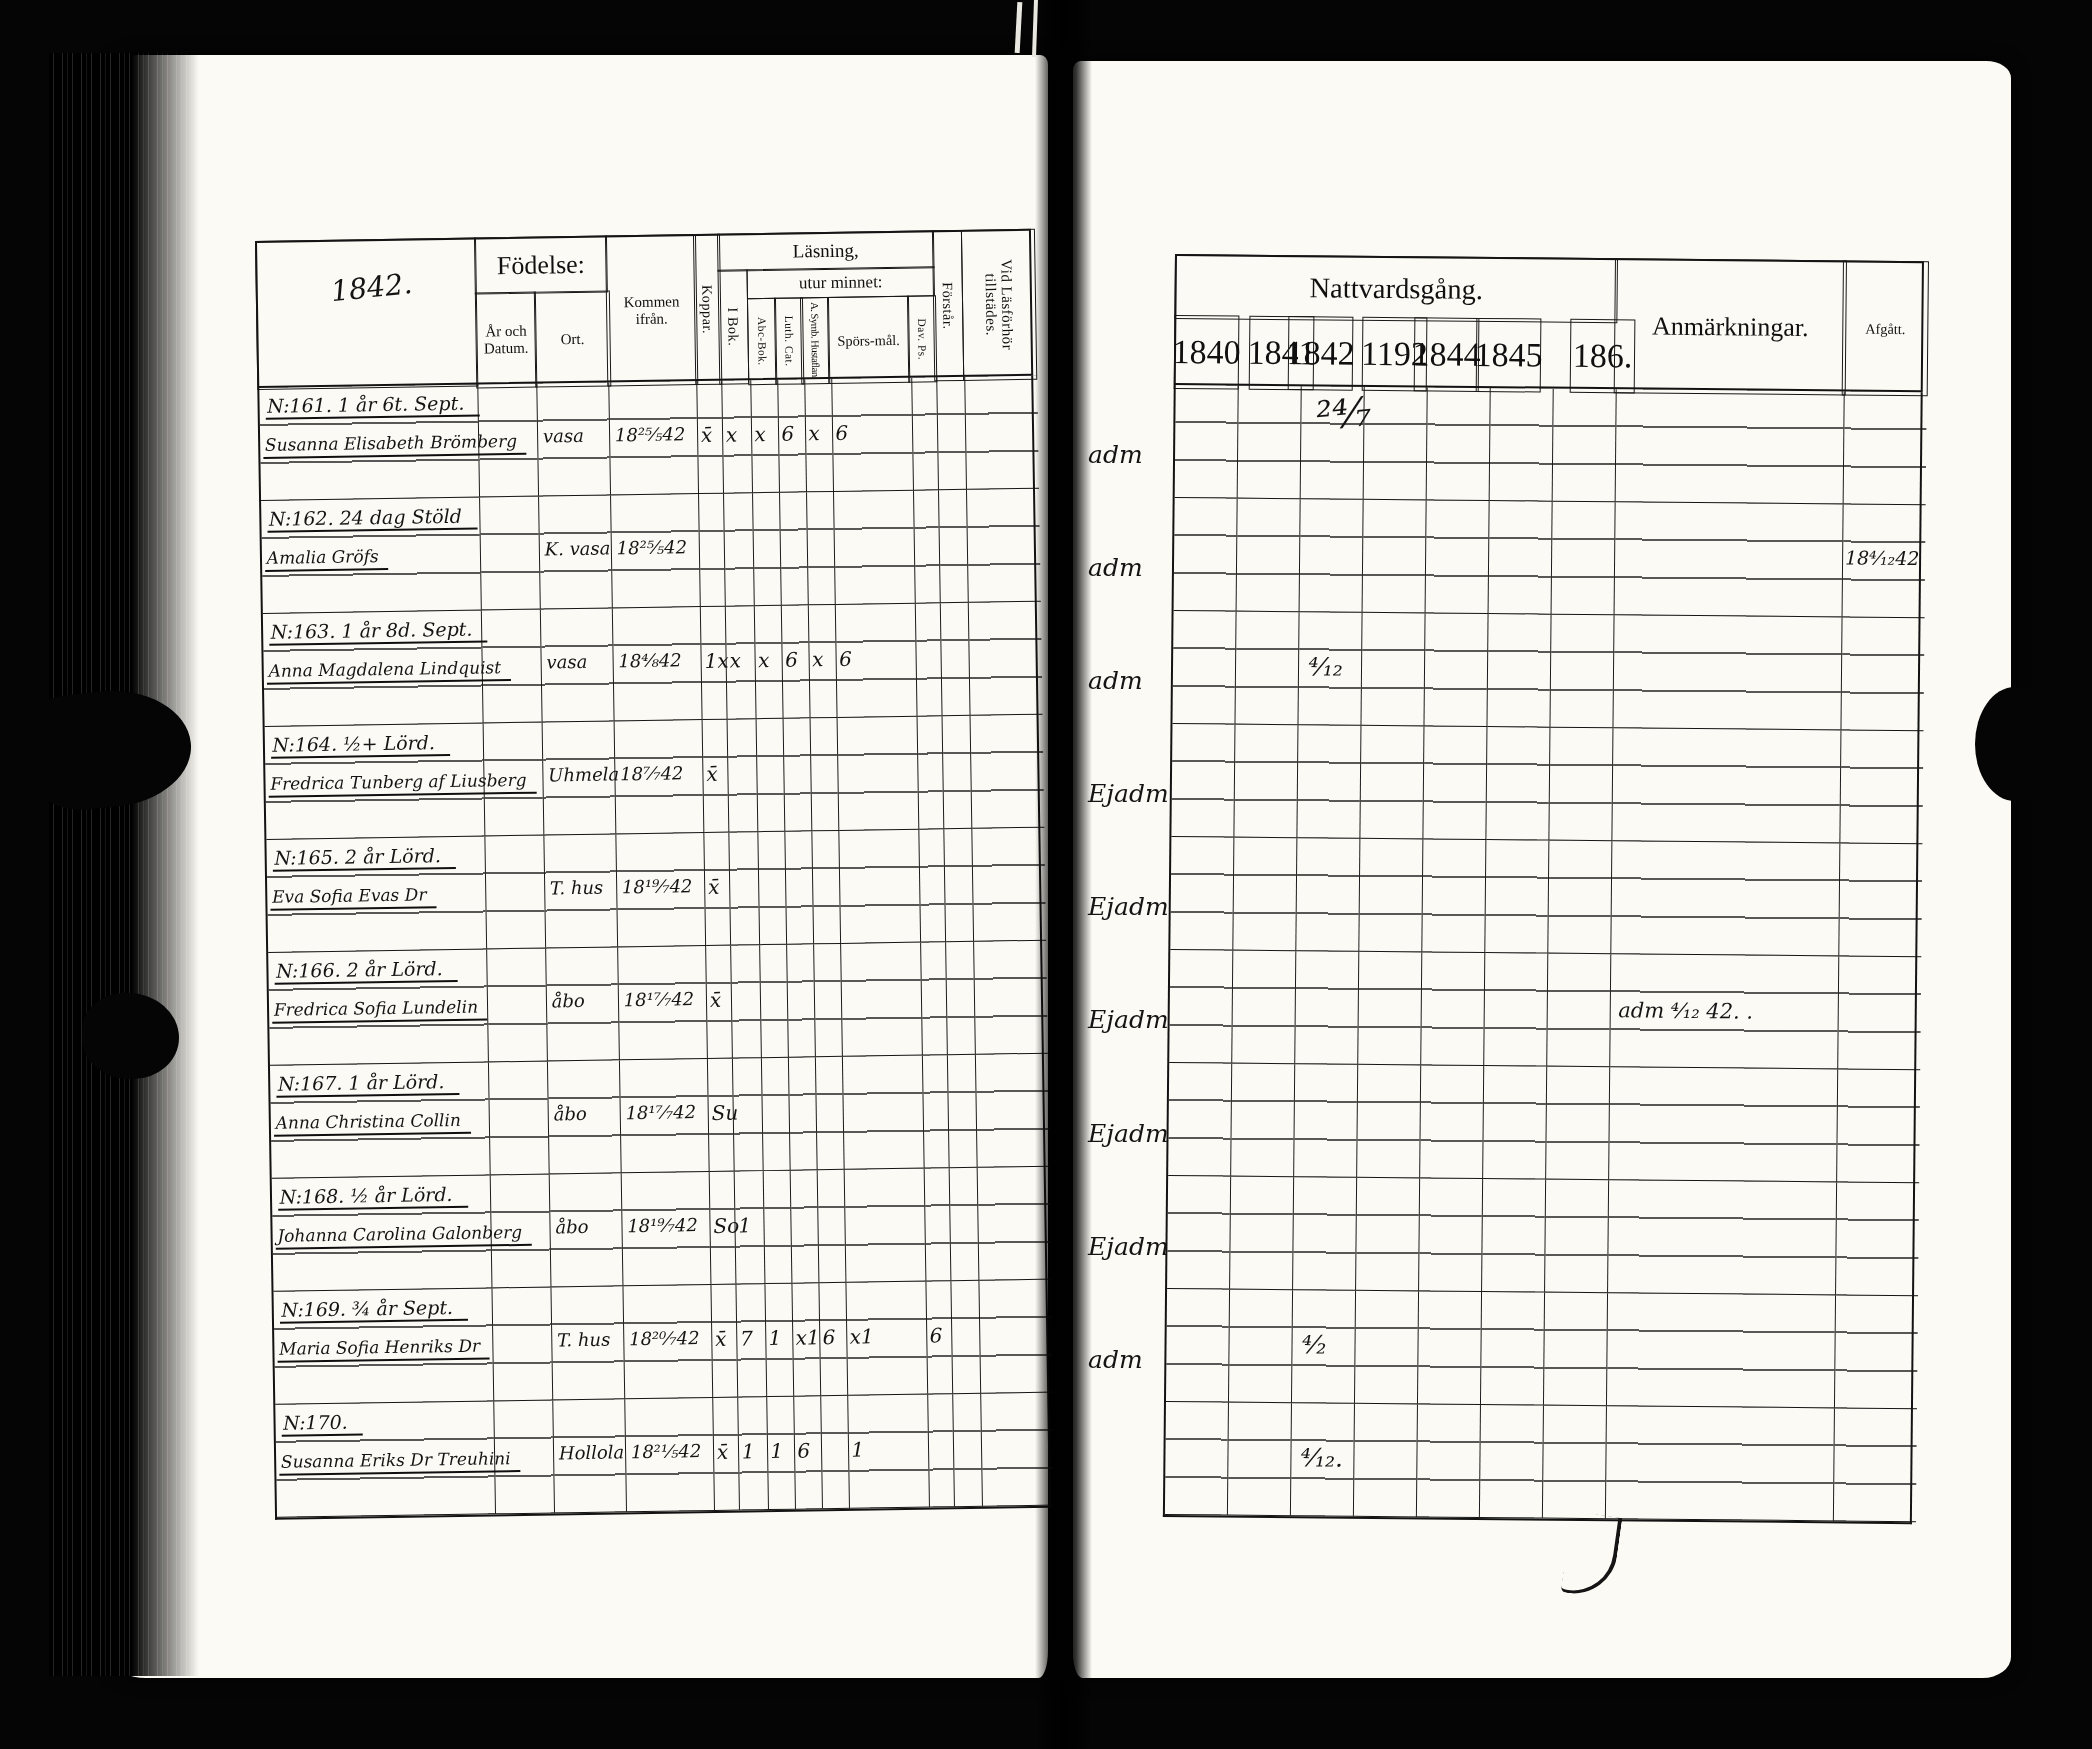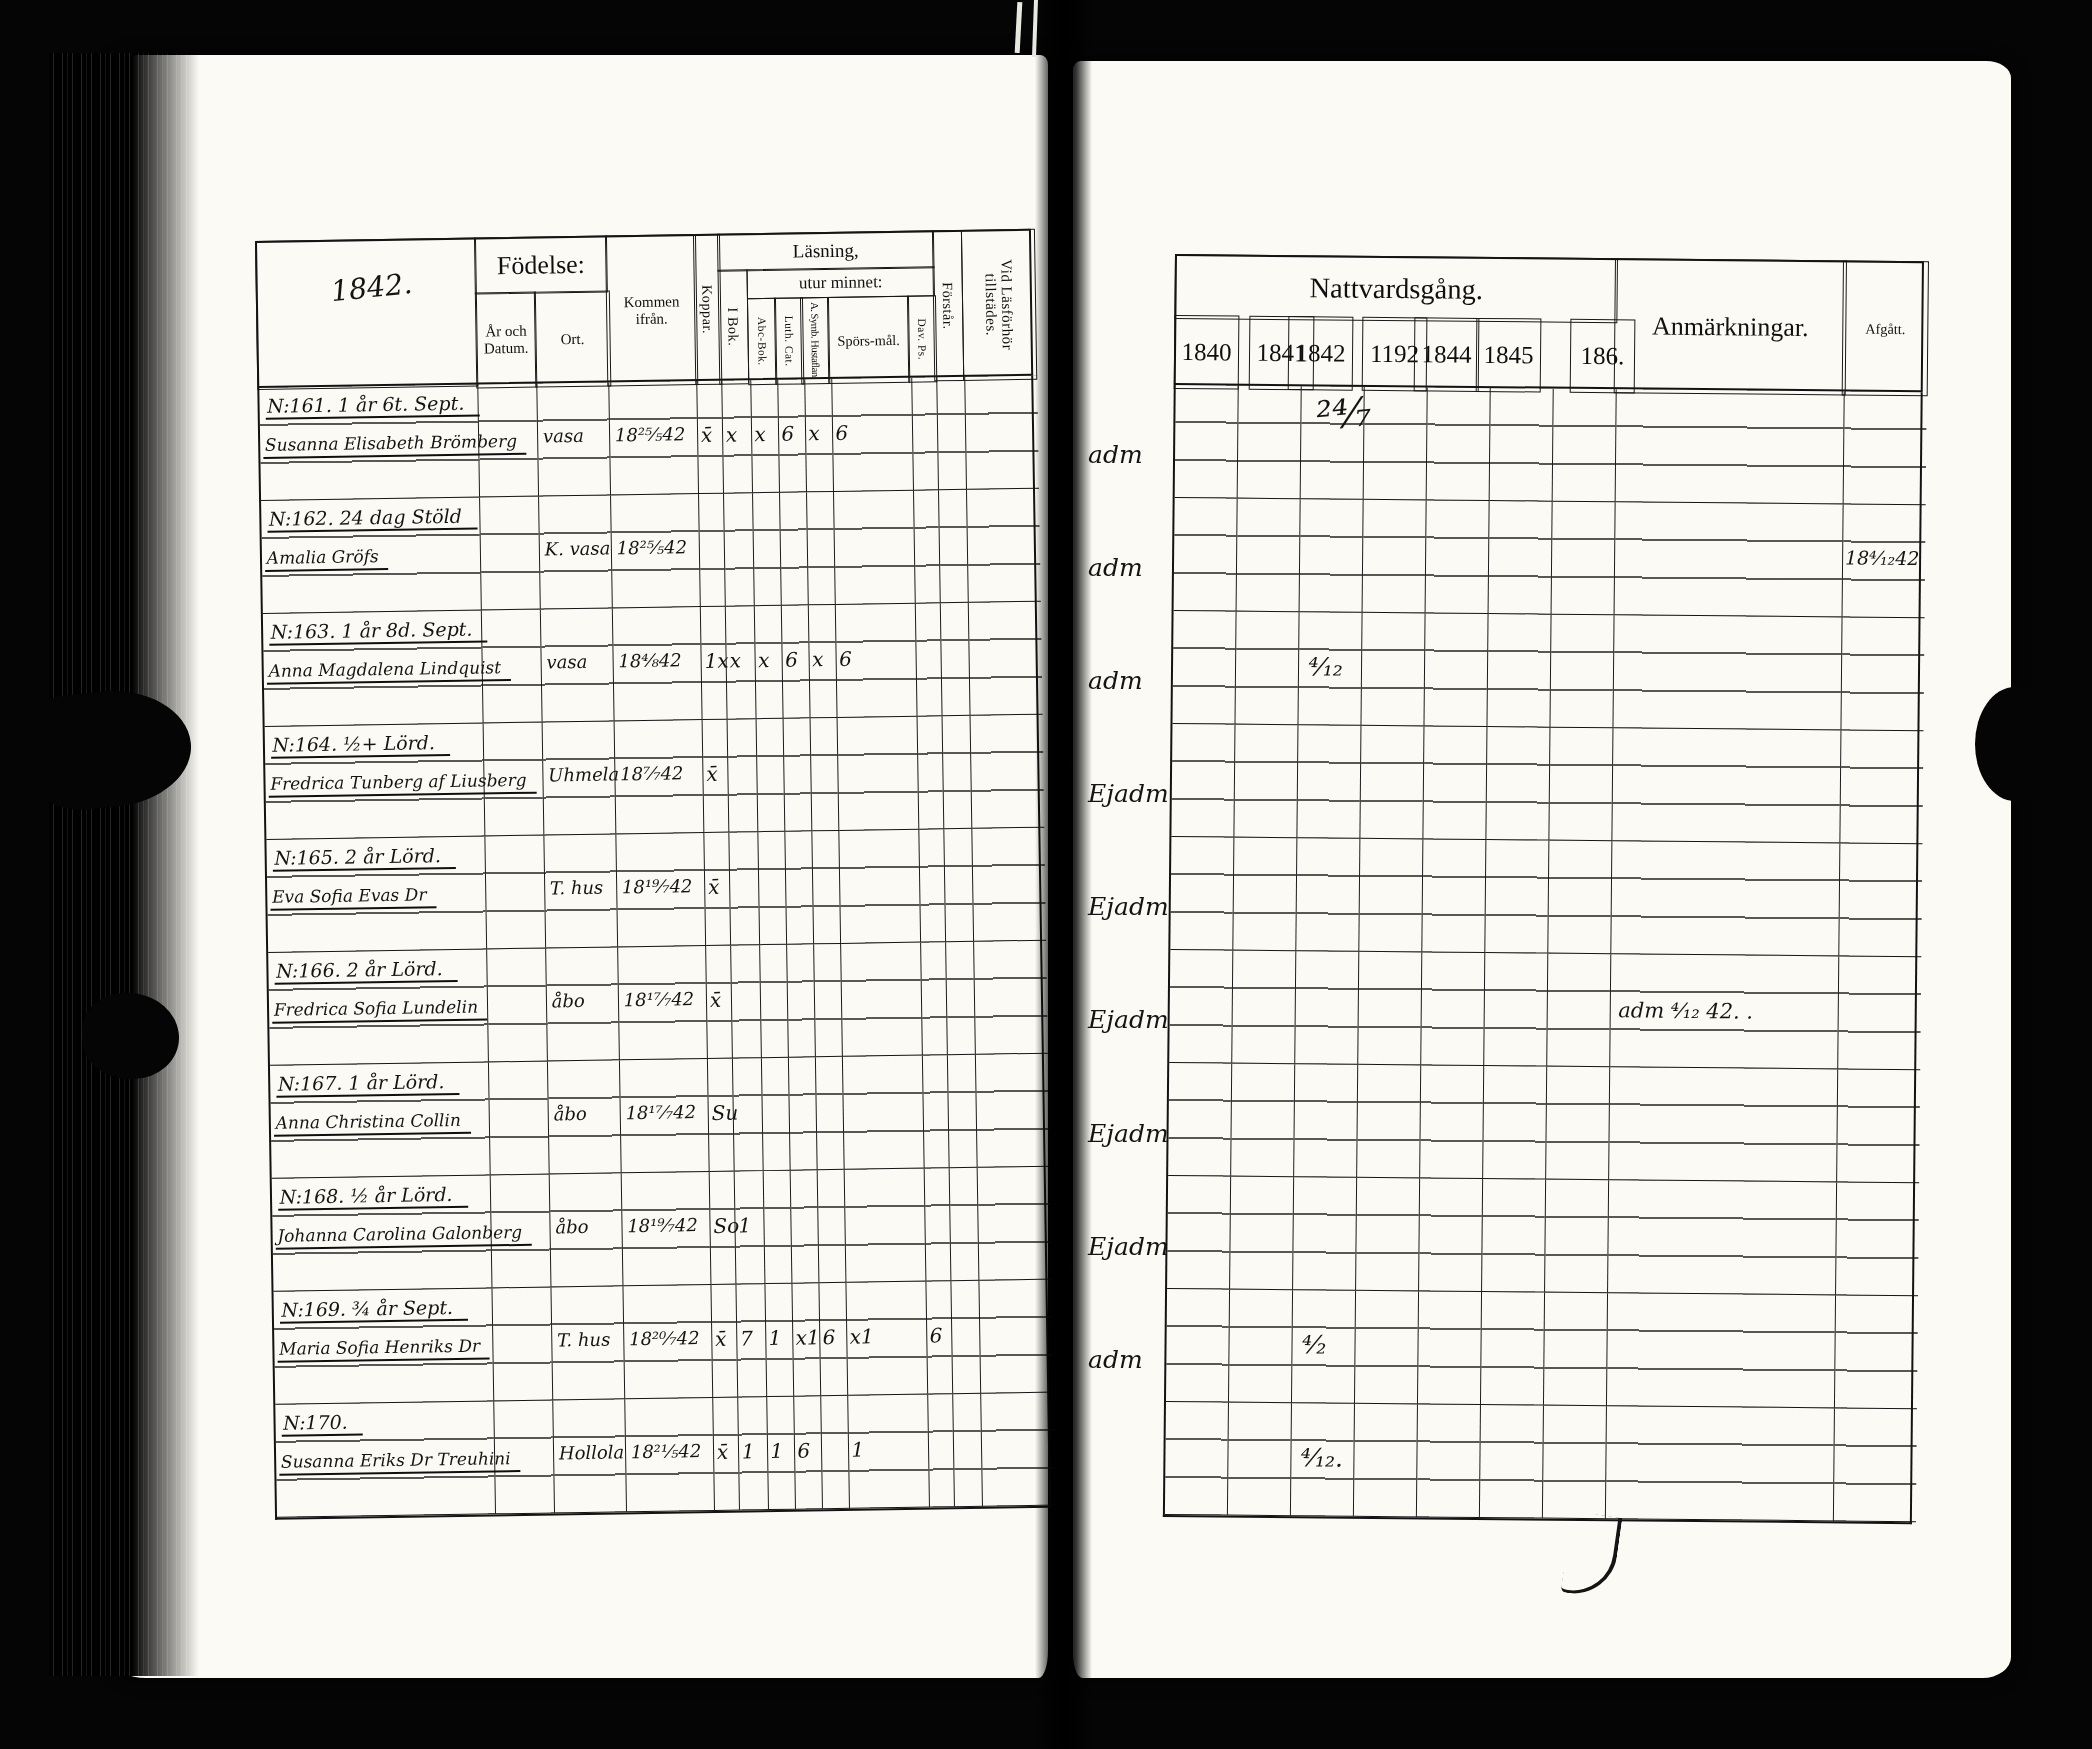--- a/index.html
+++ b/index.html
@@ -71,21 +71,21 @@
   .h-spors   { left:569px; top:63px; width:82px;  height:87px; font-size:14.3px; }
   .h-dav     { left:649px; top:63px; width:28.5px;  height:87px; font-size:11.4px; }
   .h-forstar { left:675px; top:-1.9px; width:30px;  height:151px; font-size:14.3px; }
   .h-vid     { left:704px; top:-1.9px; width:74px;  height:151px; font-size:15px; line-height:16px; }
 
   
   .rtable { position:absolute; left:102px; top:193px; width:749px; height:1263px;
             transform:rotate(0.55deg); transform-origin:0 0; }
   .rhead { position:absolute; left:0; top:0; width:749px; height:131px; border:2.4px solid #131313; }
   .h-natt { left:-1.9px; top:-1.9px; width:443px; height:65px; font-size:28.5px; }
-  .h-year { top:59px; width:65px; height:74px; font-size:25px; }
+  .h-year { top:59px; width:65px; height:74px; font-size:34px; }
   .h-anm  { left:438px; top:-1.9px; width:232px; height:135px; font-size:26px; }
   .h-afg  { left:666px; top:-1.9px; width:86px; height:135px; font-size:14.3px; }
   .rbody { position:absolute; left:0; top:131px; width:749px; display:grid;
            grid-template-columns:63px 63px 63px 63px 63px 63px 63px 228px 82px;
            grid-auto-rows:113px; border:2.4px solid #131313; border-top:none; }
   .rbody .c:nth-child(9n) { border-right:none; }
   .y42v { position:absolute; left:9.5px; top:40px; font-size:25px; white-space:nowrap; }
   .y42v.big { font-size:40px; top:3.8px; left:15px; transform:rotate(-6deg); }
   .anmv { position:absolute; left:7.6px; top:44px; font-size:21px; white-space:nowrap; }
   .afgv { position:absolute; left:1.9px; top:42px; font-size:19px; white-space:nowrap; }

